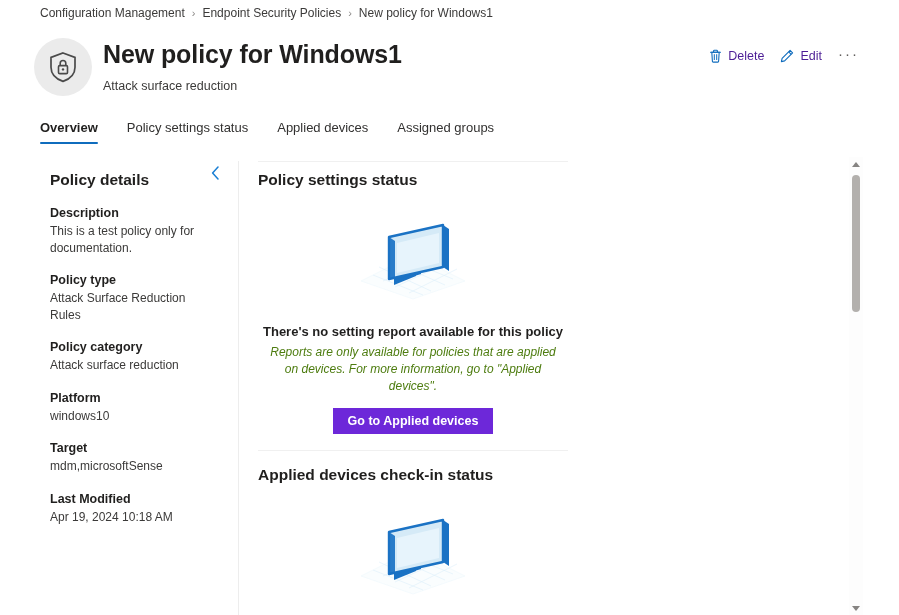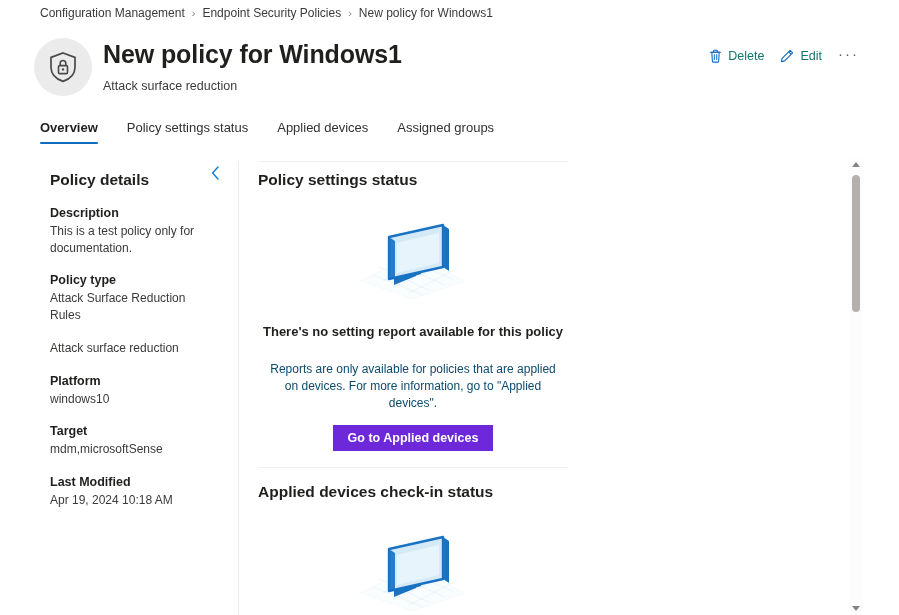--- a/index.html
+++ b/index.html
@@ -33,21 +33,21 @@
   .page-title {
     position: absolute; left: 103px; top: 6px;
     font-size: 25px; font-weight: bold; color: #201f1e; letter-spacing: -0.1px;
   }
   .page-subtitle {
     position: absolute; left: 103px; top: 45px;
     font-size: 12.5px; color: #3b3a39;
   }
 
   .cmdbar { position: absolute; right: 40px; top: 12px; display: flex; align-items: center; gap: 16px; }
-  .cmd { display: flex; align-items: center; gap: 6px; cursor: pointer; color: #0f766e; font-size: 12.5px; }
+  .cmd { display: flex; align-items: center; gap: 6px; cursor: pointer; color: #4c1d95; font-size: 12.5px; }
   .cmd svg { display:block; }
   .cmd-ellipsis { color: #605e5c; font-size: 15px; letter-spacing: 2px; cursor: pointer; line-height: 1; padding-bottom: 4px; }
 
   
   .tabs {
     position: absolute; left: 40px; top: 120px;
     display: flex; align-items: flex-end; gap: 29px;
     font-size: 13px;
   }
   .tab { position: relative; padding-bottom: 9px; color: #323130; cursor: pointer; white-space: nowrap; }
@@ -77,21 +77,21 @@
 
   
   .main { position: absolute; left: 239px; top: 0; width: 620px; height: 460px; }
   .section { position: relative; padding: 0 0 0 19px; }
   .section-title { font-size: 15.5px; font-weight: bold; color: #201f1e; padding-top: 16px; }
   .section-divider { position: absolute; left: 19px; top: 0; width: 310px; height: 1px; background: #f0f0f0; }
 
   .empty { width: 310px; text-align: center; }
   .empty-art { margin: 30px auto 0; width: 120px; height: 82px; }
   .empty-head { font-size: 13px; font-weight: bold; color: #201f1e; margin-top: 23px; }
-  .empty-sub { font-size: 12px; color: #0c4a6e; line-height: 1.42; margin-top: 22px; padding: 0 8px; }
+  .empty-sub { font-size: 12px; color: #4d7c0f; line-height: 1.42; margin-top: 5px; padding: 0 8px; font-style: italic; }
   .btn-primary {
     display: inline-block; margin-top: 13px;
     background: #6d28d9; color: #ffffff; border: none;
     font-family: "Liberation Sans", sans-serif;
     font-size: 12.5px; font-weight: bold;
     padding: 6px 15px; cursor: pointer;
   }
 
   
   .scrollbar { position: absolute; right: 36px; top: 157px; width: 14px; height: 458px; background: #fdfdfd; }
@@ -179,20 +179,21 @@
 
       <div class="field">
         <div class="field-label">Description</div>
         <div class="field-value">This is a test policy only for documentation.</div>
       </div>
       <div class="field">
         <div class="field-label">Policy type</div>
         <div class="field-value">Attack Surface Reduction Rules</div>
       </div>
       <div class="field">
+        <div class="field-label">Policy category</div>
         <div class="field-value">Attack surface reduction</div>
       </div>
       <div class="field">
         <div class="field-label">Platform</div>
         <div class="field-value">windows10</div>
       </div>
       <div class="field">
         <div class="field-label">Target</div>
         <div class="field-value">mdm,microsoftSense</div>
       </div>

